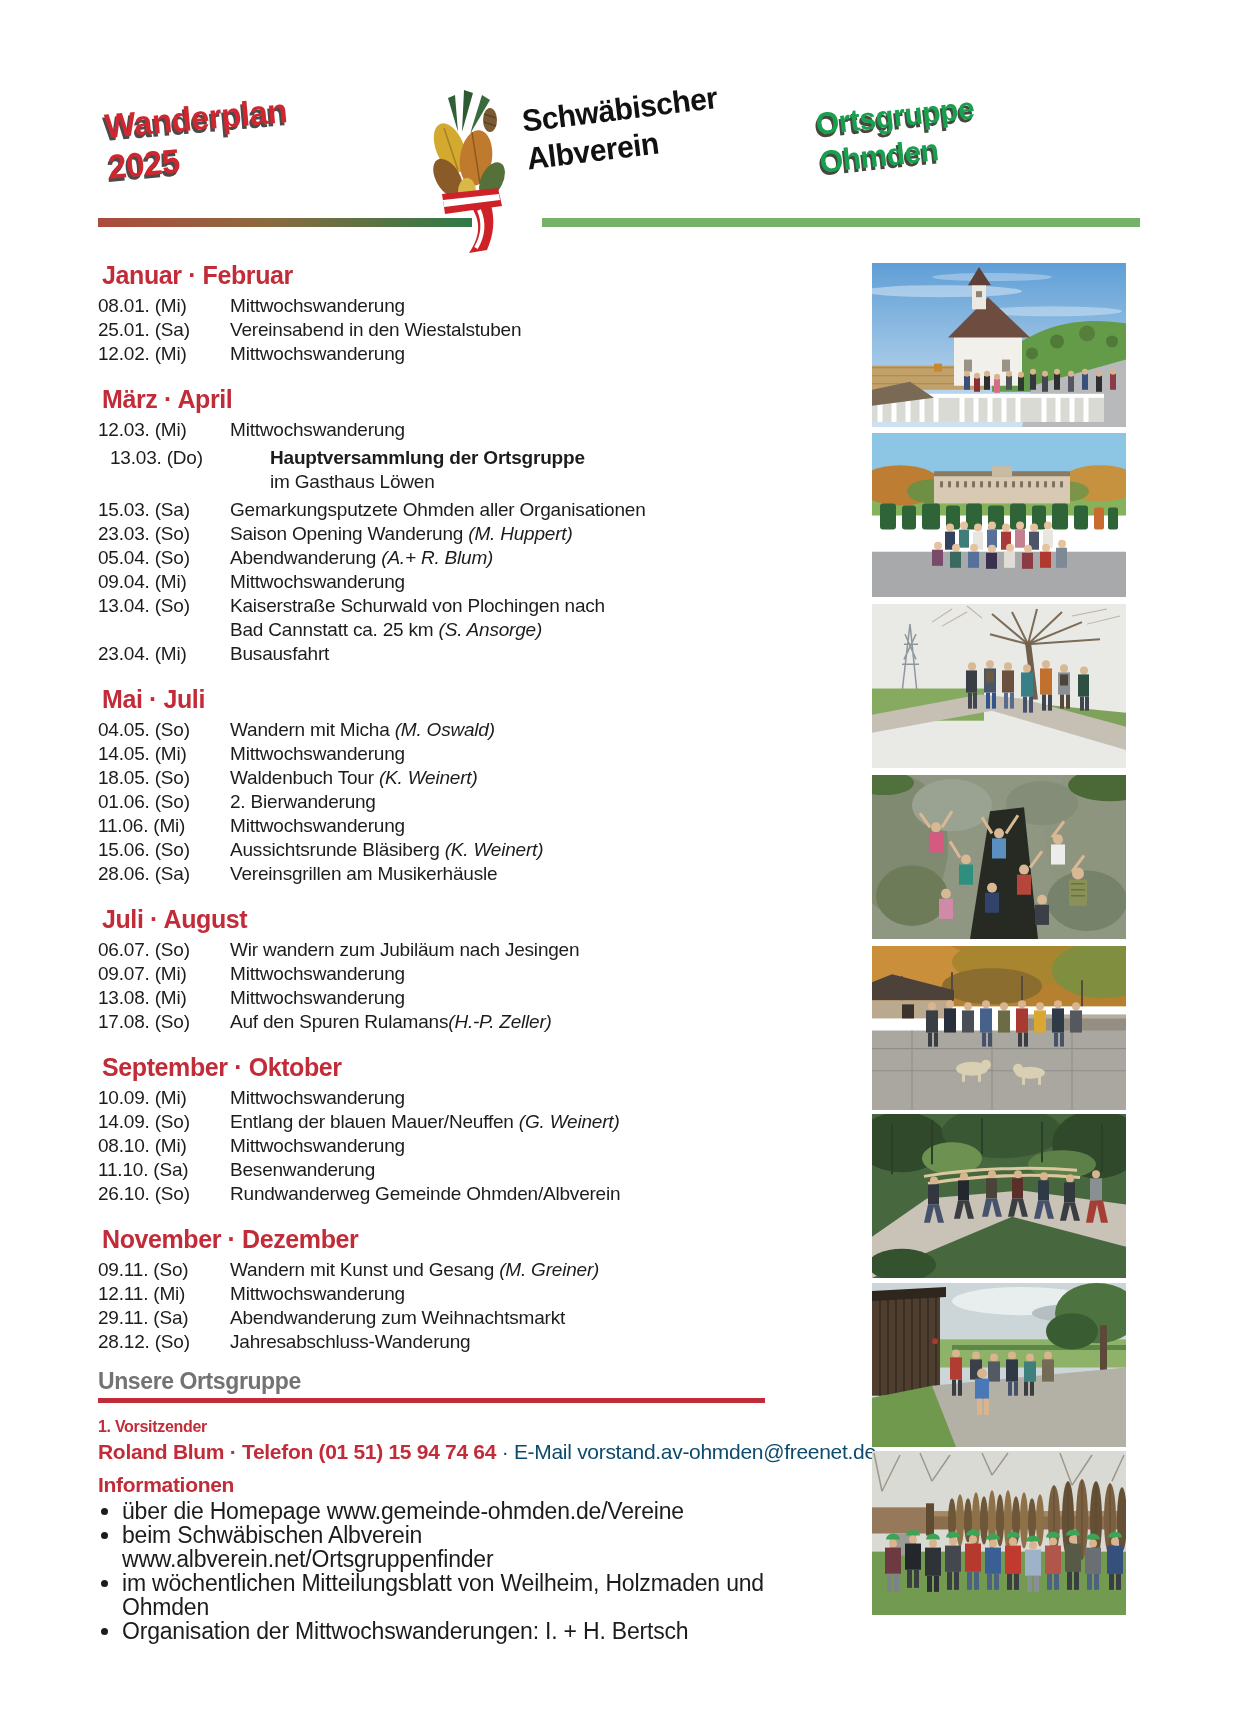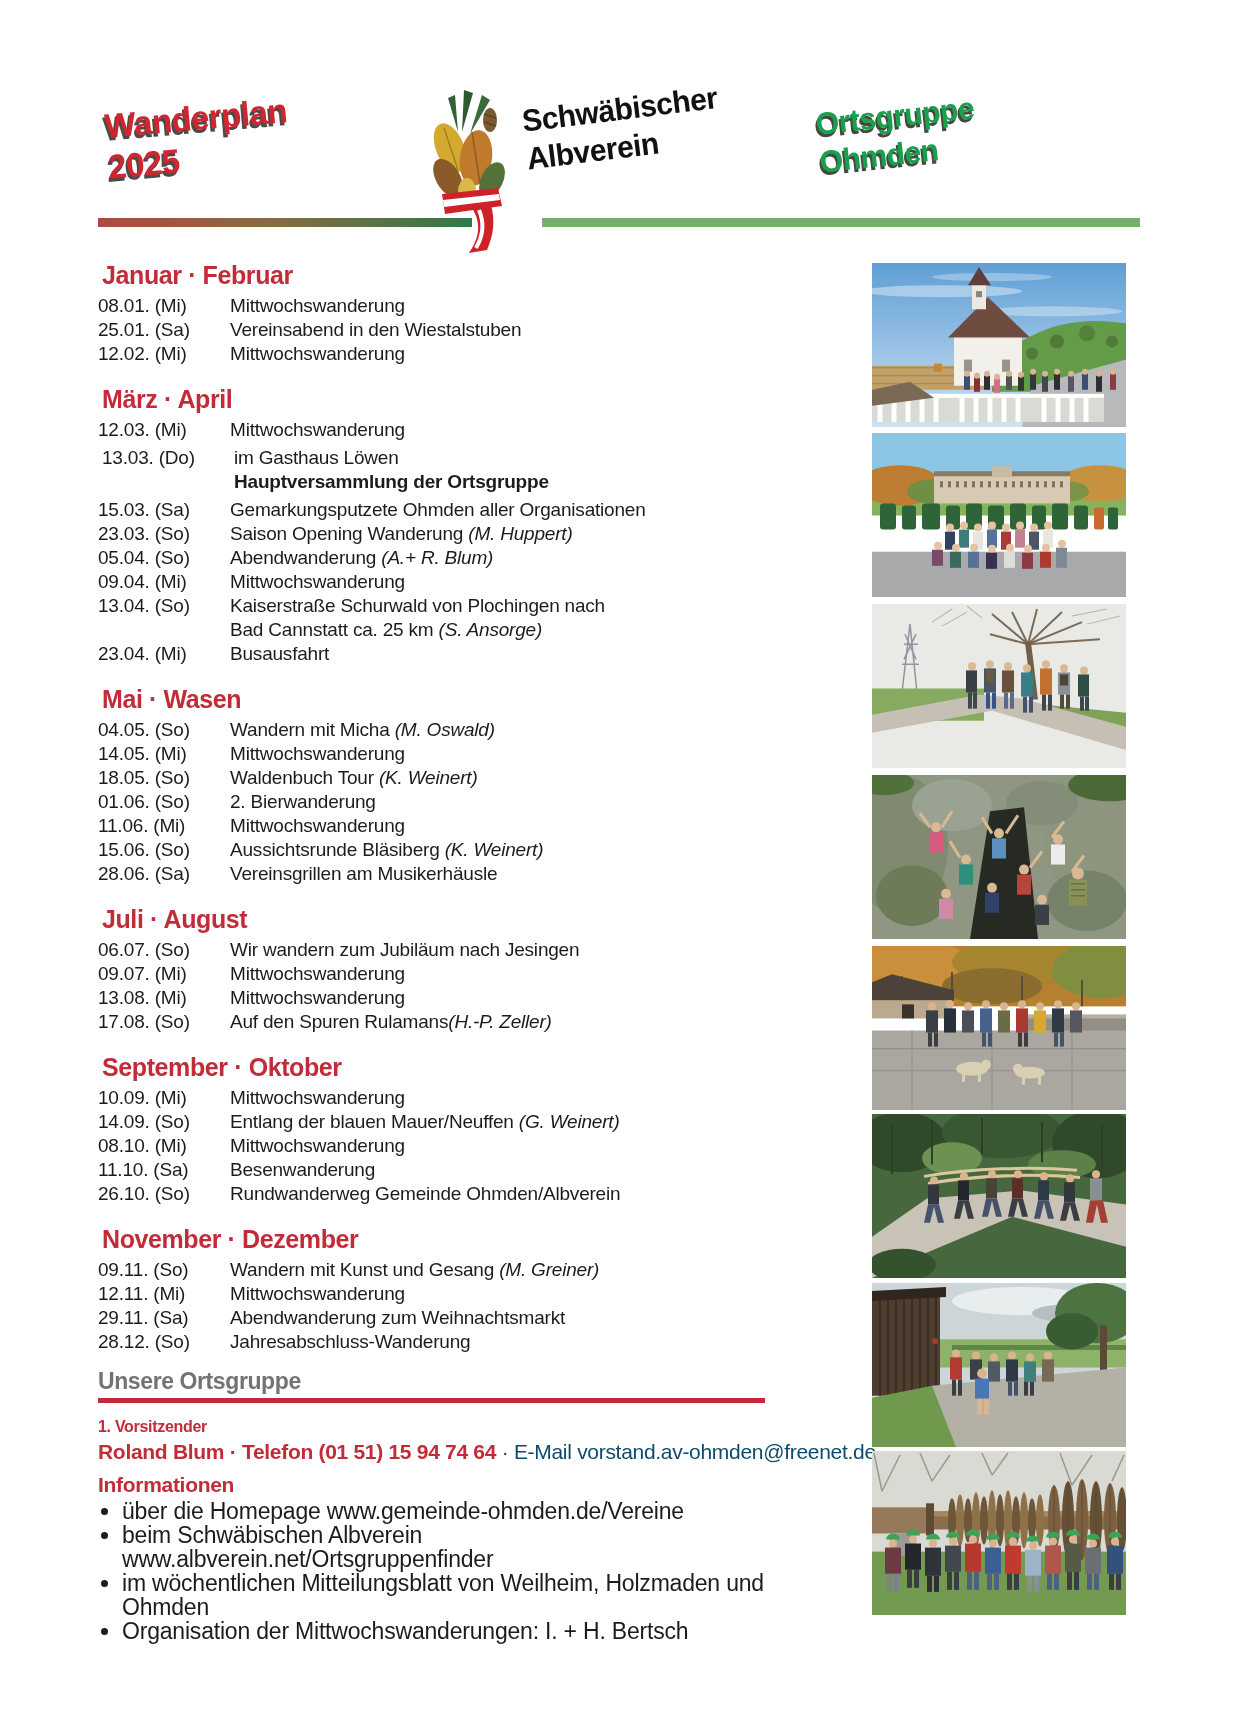--- a/index.html
+++ b/index.html
@@ -26,21 +26,21 @@
   .content{position:absolute;left:98px;top:262px;width:690px;}
   .month-heading{margin:20px 4px 6px;font-size:25px;line-height:26px;font-weight:bold;
                  color:#c22b38;letter-spacing:-.4px;}
   .month-section:first-child .month-heading{margin-top:0;}
   .event-row{display:flex;}
   .event-date{width:132px;flex:none;font-size:19px;line-height:24px;letter-spacing:-.2px;}
   .event-desc{flex:1;}
   .event-line{font-size:19px;line-height:24px;letter-spacing:-.2px;}
   .seg-b{font-weight:bold;}
   .seg-i{font-style:italic;}
-  .bold-event{margin:4px 4px;}
+  .bold-event{margin:4px 12px;gap:28px;}
 
   
   .footer-heading{margin:14px 0 4px;font-size:23px;line-height:26px;font-weight:bold;
                   color:#737373;letter-spacing:-.4px;}
   .footer-rule{width:667px;height:5px;background:#c22b38;margin:2px 0 11px;}
   .chair-label{font-size:16px;line-height:25px;font-weight:bold;color:#c22b38;letter-spacing:-.3px;}
   .chair-line{font-size:21px;line-height:26px;white-space:nowrap;letter-spacing:-.3px;}
   .chair-bold{font-weight:bold;color:#c22b38;}
   .chair-rest{color:#0c4a6e;}
   .info-heading{margin-top:7px;font-size:21px;line-height:25px;font-weight:bold;
@@ -125,22 +125,22 @@
           <h2 class="month-heading">März · April</h2>
           <div class="event-row">
             <div class="event-date">12.03. (Mi)</div>
             <div class="event-desc">
               <div class="event-line"><span>Mittwochswanderung</span></div>
             </div>
           </div>
           <div class="event-row bold-event">
             <div class="event-date">13.03. (Do)</div>
             <div class="event-desc">
+              <div class="event-line"><span class="seg-b">Hauptversammlung der Ortsgruppe</span></div>
               <div class="event-line"><span>im Gasthaus Löwen</span></div>
-              <div class="event-line"><span class="seg-b">Hauptversammlung der Ortsgruppe</span></div>
             </div>
           </div>
           <div class="event-row">
             <div class="event-date">15.03. (Sa)</div>
             <div class="event-desc">
               <div class="event-line"><span>Gemarkungsputzete Ohmden aller Organisationen</span></div>
             </div>
           </div>
           <div class="event-row">
             <div class="event-date">23.03. (So)</div>
@@ -168,21 +168,21 @@
             </div>
           </div>
           <div class="event-row">
             <div class="event-date">23.04. (Mi)</div>
             <div class="event-desc">
               <div class="event-line"><span>Busausfahrt</span></div>
             </div>
           </div>
         </section>
         <section class="month-section">
-          <h2 class="month-heading">Mai · Wasen</h2>
+          <h2 class="month-heading">Mai · Juli</h2>
           <div class="event-row">
             <div class="event-date">04.05. (So)</div>
             <div class="event-desc">
               <div class="event-line"><span>Wandern mit Micha </span><span class="seg-i">(M. Oswald)</span></div>
             </div>
           </div>
           <div class="event-row">
             <div class="event-date">14.05. (Mi)</div>
             <div class="event-desc">
               <div class="event-line"><span>Mittwochswanderung</span></div>

